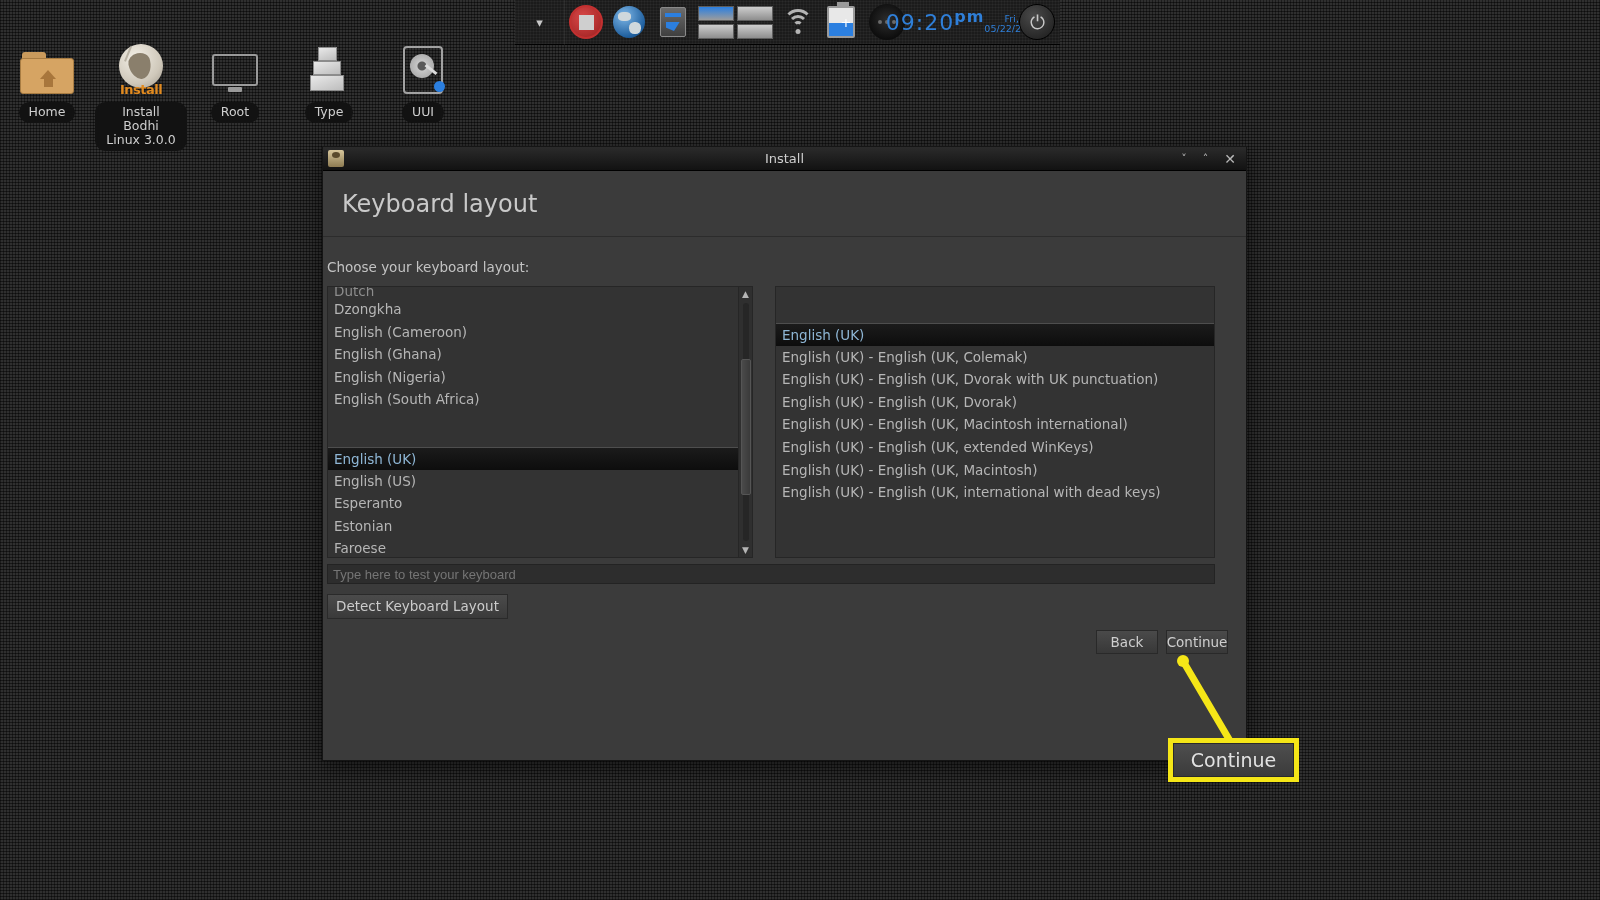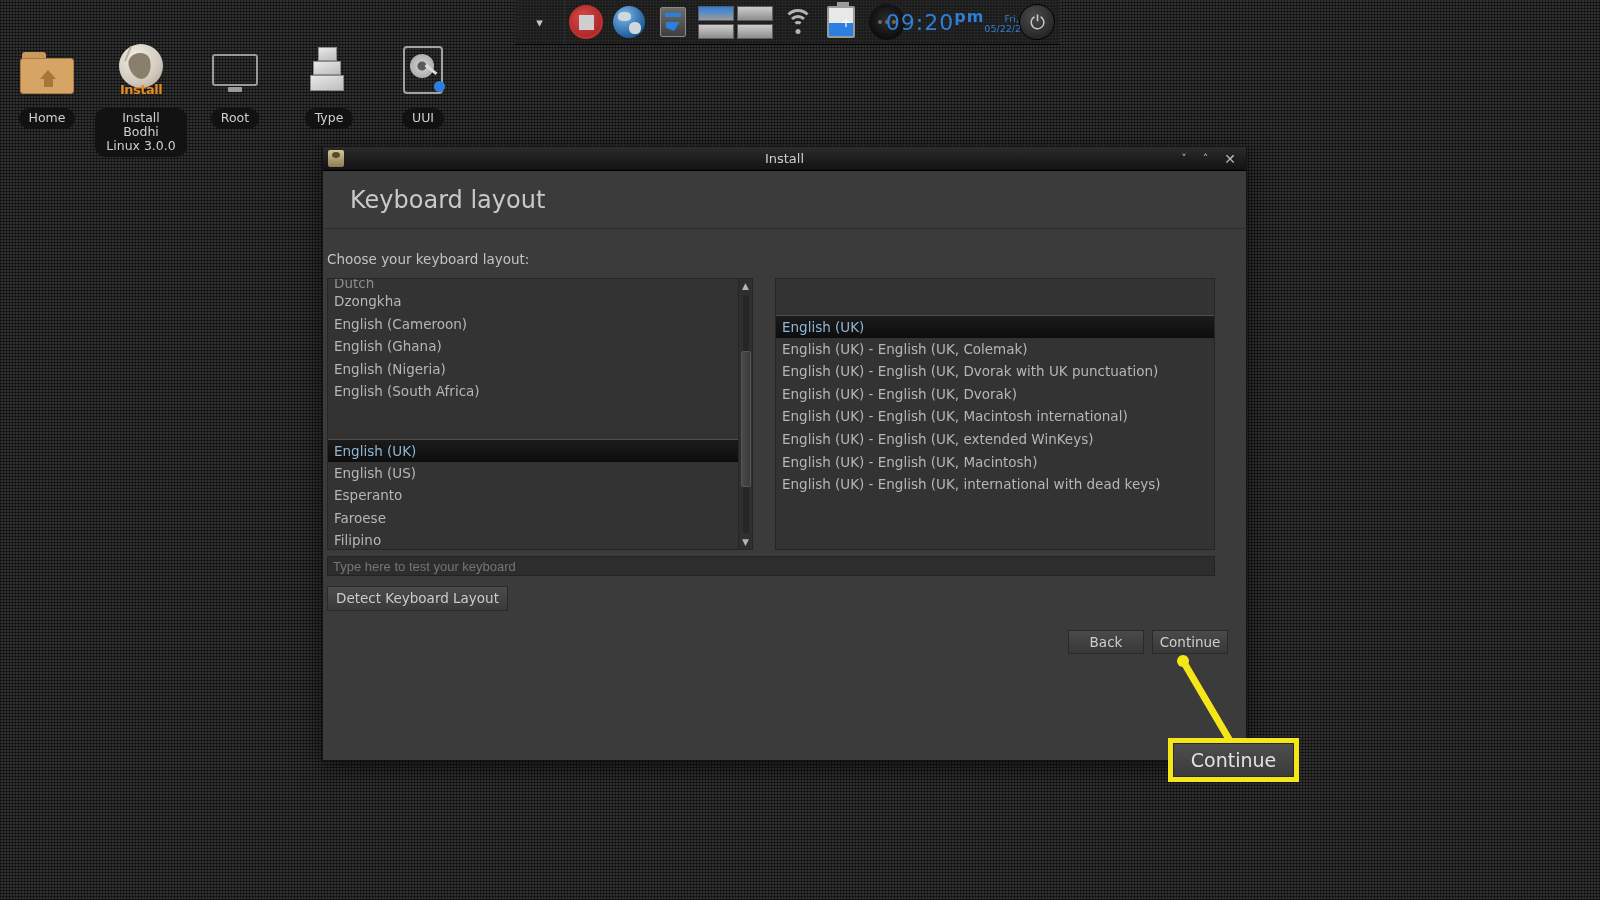--- a/index.html
+++ b/index.html
@@ -15,21 +15,21 @@
       repeating-linear-gradient(0deg, rgba(0,0,0,.45) 0 1px, rgba(255,255,255,.02) 1px 3px),
       repeating-linear-gradient(90deg, rgba(0,0,0,.4) 0 1px, rgba(255,255,255,.025) 1px 3px);
     background-size: 3px 3px, 3px 3px;
   }
 
   
   .desk-icons { position: absolute; left: 0; top: 38px; display: flex; }
   .desk-icon { width: 94px; display: flex; flex-direction: column; align-items: center; }
   .desk-icon .glyph { height: 56px; display: flex; align-items: flex-end; justify-content: center; position: relative; }
   .desk-icon .cap {
-    margin-top: 14px; background: #121212; border-radius: 11px;
+    margin-top: 8px; background: #121212; border-radius: 11px;
     color: #cfcfcf; font-size: 12.5px; line-height: 14px;
     padding: 3px 10px 4px; text-align: center; max-width: 92px;
     white-space: pre-line;
   }
   .folder-ic { width: 54px; height: 42px; position: relative; }
   .folder-ic .tab { position: absolute; left: 2px; top: 0; width: 24px; height: 8px; background: #c99a5c; border-radius: 3px 3px 0 0; }
   .folder-ic .body { position: absolute; left: 0; top: 6px; width: 54px; height: 36px; background: #d6a463; border-radius: 3px; border: 1px solid #a87c42;}
   .folder-ic .house { position: absolute; left: 20px; top: 18px; width: 0; height: 0; border-left: 8px solid transparent; border-right: 8px solid transparent; border-bottom: 9px solid #a8763c; }
   .folder-ic .house2 { position: absolute; left: 24px; top: 26px; width: 9px; height: 9px; background: #a8763c; }
   .bodhi-ic { width: 50px; height: 50px; position: relative; }
@@ -94,21 +94,21 @@
   
   .dialog { position: absolute; left: 322px; top: 146px; width: 925px; height: 615px; background: #3b3b3b; border: 1px solid #151515; box-shadow: 0 6px 22px rgba(0,0,0,.55); }
   .titlebar { height: 24px; background: linear-gradient(180deg,#2b2b2b,#121212); display: flex; align-items: center; position: relative; border-bottom: 1px solid #000; }
   .titlebar .tb-ico { width: 16px; height: 17px; margin-left: 5px; background: linear-gradient(180deg,#d8c79c,#8d7b52); border-radius: 2px; position: relative;}
   .titlebar .tb-ico::after { content:''; position:absolute; left:4px; top:2px; width:8px; height:6px; background:#5a4a2c; border-radius:50%;}
   .titlebar .tb-title { position: absolute; left: 0; right: 0; text-align: center; color: #cfcfcf; font-size: 13px; }
   .titlebar .tb-btns { margin-left: auto; display: flex; align-items: center; gap: 16px; padding-right: 10px; position: relative; z-index: 2;}
   .titlebar .tb-btns span { color: #b9b9b9; font-size: 11px; cursor: default; }
   .tb-close { font-size: 14px !important; }
 
-  .dlg-head { height: 58px; border-bottom: 1px solid #2c2c2c; display: flex; align-items: center; padding-left: 27px; background: #3b3b3b;}
+  .dlg-head { height: 66px; border-bottom: 1px solid #2c2c2c; display: flex; align-items: center; padding-left: 19px; background: #3b3b3b;}
   .dlg-head h1 { font-size: 24px; font-weight: normal; color: #c9c9c9; }
   .dlg-body { padding: 22px 18px 0 4px; color: #c3c3c3; font-size: 13.5px; }
   .sub { margin-left: 0px; margin-bottom: 11px; }
 
   .lists { display: flex; gap: 0; height: 272px; }
   .listbox { background: #333333; border: 1px solid #262626; position: relative; overflow: hidden; }
   .list-left { width: 426px; }
   .list-right { width: 440px; margin-left: 22px; }
   .list-inner { padding-top: 0; }
   .row { height: 22.6px; line-height: 22.6px; padding-left: 6px; color: #b6b6b6; font-size: 13.5px; white-space: nowrap; overflow: hidden; }
@@ -117,21 +117,21 @@
   .row.clip-bot { height: 11px; line-height: 22px; color: #8d8d8d; overflow: hidden; }
 
   .vscroll { position: absolute; right: 0; top: 0; width: 14px; height: 100%; background: #2f2f2f; border-left: 1px solid #262626; }
   .vscroll .arr { height: 14px; color: #b5b5b5; font-size: 9px; text-align: center; line-height: 14px; }
   .vscroll .track { position: absolute; left: 4px; top: 16px; bottom: 16px; width: 6px; background: #262626; border-radius: 3px; }
   .vscroll .thumb { position: absolute; left: 2px; width: 10px; height: 136px; top: 72px; background: linear-gradient(90deg,#4a4a4a,#3a3a3a); border: 1px solid #555; border-radius: 2px; }
 
   .testfield { margin-top: 6px; width: 888px; height: 20px; background: #2d2d2d; border: 1px solid #232323; color: #7d7d7d; font-size: 13px; padding: 0 5px; line-height: 18px; }
   .detect-btn { margin-top: 10px; display: inline-block; padding: 3px 8px 4px; background: linear-gradient(180deg,#4b4b4b,#3a3a3a); border: 1px solid #2a2a2a; color: #cccccc; font-size: 13.5px; }
   .navbtns { position: absolute; right: 18px; top: 483px; display: flex; gap: 8px; }
-  .navbtn { width: 76px; height: 24px; background: linear-gradient(180deg,#4a4a4a,#383838); border: 1px solid #292929; color: #cfcfcf; font-size: 13.5px; display: flex; align-items: center; justify-content: center; }
+  .navbtn { width: 62px; height: 24px; background: linear-gradient(180deg,#4a4a4a,#383838); border: 1px solid #292929; color: #cfcfcf; font-size: 13.5px; display: flex; align-items: center; justify-content: center; }
 
   
   .anno-dot { position: absolute; left: 1177px; top: 655px; width: 12px; height: 12px; border-radius: 50%; background: #f5e617; }
   .anno-line { position: absolute; left: 1165px; top: 650px; width: 150px; height: 130px; pointer-events: none; }
   .anno-box { position: absolute; left: 1168px; top: 738px; width: 131px; height: 44px; border: 5px solid #f5e617; background: #f5e617; }
   .anno-btn { width: 100%; height: 100%; background: linear-gradient(180deg,#4e4e4e,#3b3b3b); border: 1px solid #2a2a2a; display: flex; align-items: center; justify-content: center; color: #e2e2e2; font-size: 19px; }
 </style>
 </head>
 <body>
 
@@ -272,20 +272,21 @@
           <div class="list-inner" id="left-list">
               <div class="row clip-top">Dutch</div>
               <div class="row">Dzongkha</div>
               <div class="row">English (Cameroon)</div>
               <div class="row">English (Ghana)</div>
               <div class="row">English (Nigeria)</div>
               <div class="row">English (South Africa)</div>
               <div class="row sel">English (UK)</div>
               <div class="row">English (US)</div>
               <div class="row">Esperanto</div>
+              <div class="row">Estonian</div>
               <div class="row">Faroese</div>
               <div class="row">Filipino</div>
               <div class="row clip-bot">Finnish</div>
             </div>
           <div class="vscroll">
             <div class="arr">▲</div>
             <div class="track"></div>
             <div class="thumb"></div>
             <div class="arr" style="position:absolute;bottom:0;left:0;right:0">▼</div>
           </div>

